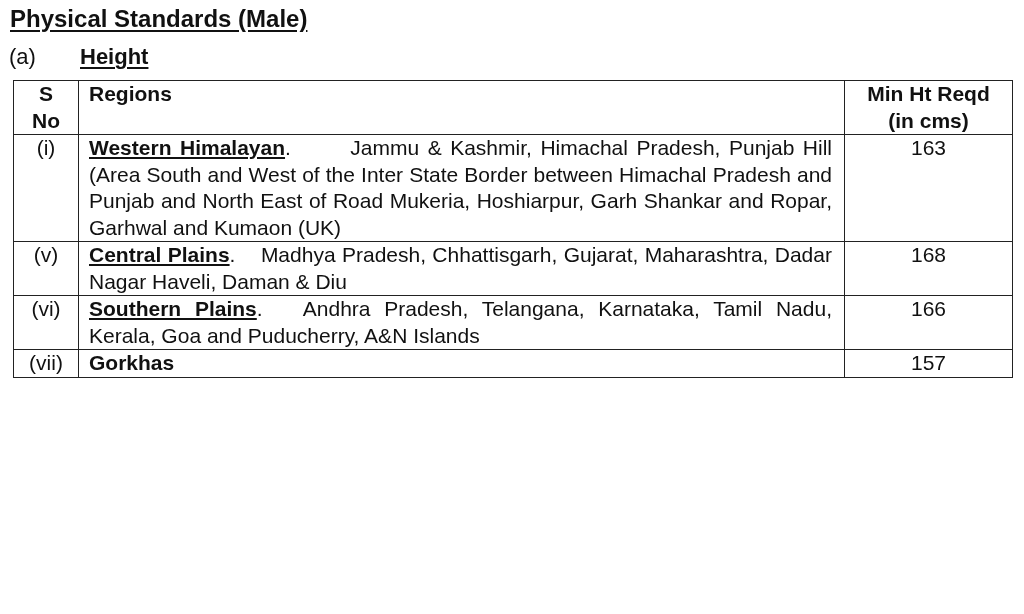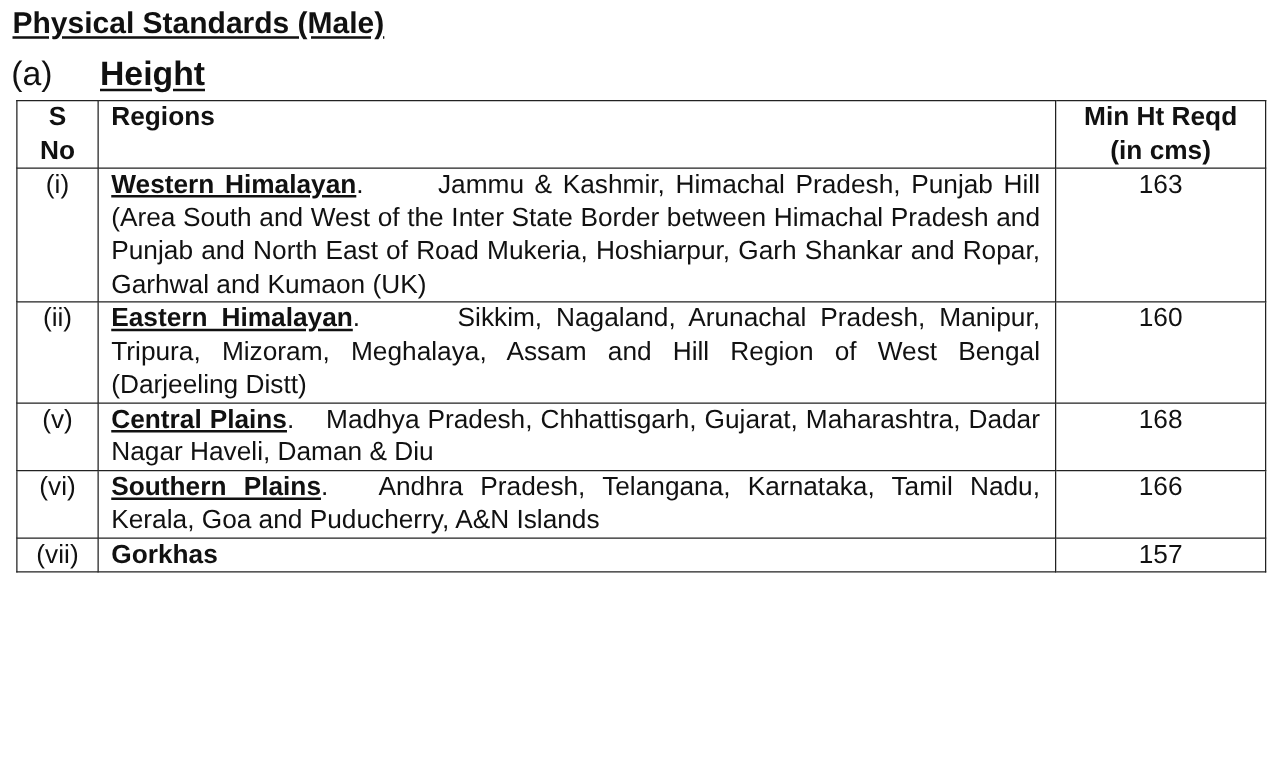--- a/index.html
+++ b/index.html
@@ -9,21 +9,21 @@
     color: #111111;
     position: relative;
   }
   .title {
     position: absolute; left: 10px; top: 5px;
     font-size: 24px; font-weight: bold; text-decoration: underline;
     text-underline-offset: 3px;
   }
   .subhead {
     position: absolute; left: 9px; top: 44px;
-    font-size: 27px;
+    font-size: 22px;
   }
   .subhead .label { display: inline-block; width: 71px; }
   .subhead .heading { font-weight: bold; text-decoration: underline; text-underline-offset: 3px; }
   table {
     position: absolute; left: 13px; top: 80px;
     width: 999px;
     border-collapse: collapse;
     font-size: 21px; line-height: 26.5px;
     table-layout: fixed;
   }
@@ -70,25 +70,20 @@
       </th>
     </tr>
   </thead>
   <tbody>
     <tr>
       <td class="sno">(i)</td>
       <td class="region"><span class="name">Western Himalayan</span>.&nbsp;&nbsp;&nbsp;&nbsp;&nbsp;&nbsp; <span>Jammu &amp; Kashmir, Himachal Pradesh, Punjab Hill (Area South and West of the Inter State Border between Himachal Pradesh and Punjab and North East of Road Mukeria, Hoshiarpur, Garh Shankar and Ropar, Garhwal and Kumaon (UK)</span></td>
       <td class="ht">163</td>
     </tr>
     <tr>
-      <td class="sno">(ii)</td>
-      <td class="region"><span class="name">Eastern Himalayan</span>.&nbsp;&nbsp;&nbsp;&nbsp;&nbsp;&nbsp; <span>Sikkim, Nagaland, Arunachal Pradesh, Manipur, Tripura, Mizoram, Meghalaya, Assam and Hill Region of West Bengal (Darjeeling Distt)</span></td>
-      <td class="ht">160</td>
-    </tr>
-    <tr>
       <td class="sno">(v)</td>
       <td class="region"><span class="name">Central Plains</span>.&nbsp;&nbsp;&nbsp; <span>Madhya Pradesh, Chhattisgarh, Gujarat, Maharashtra, Dadar Nagar Haveli, Daman &amp; Diu</span></td>
       <td class="ht">168</td>
     </tr>
     <tr>
       <td class="sno">(vi)</td>
       <td class="region"><span class="name">Southern Plains</span>.&nbsp;&nbsp; <span>Andhra Pradesh, Telangana, Karnataka, Tamil Nadu, Kerala, Goa and Puducherry, A&amp;N Islands</span></td>
       <td class="ht">166</td>
     </tr>
     <tr>

